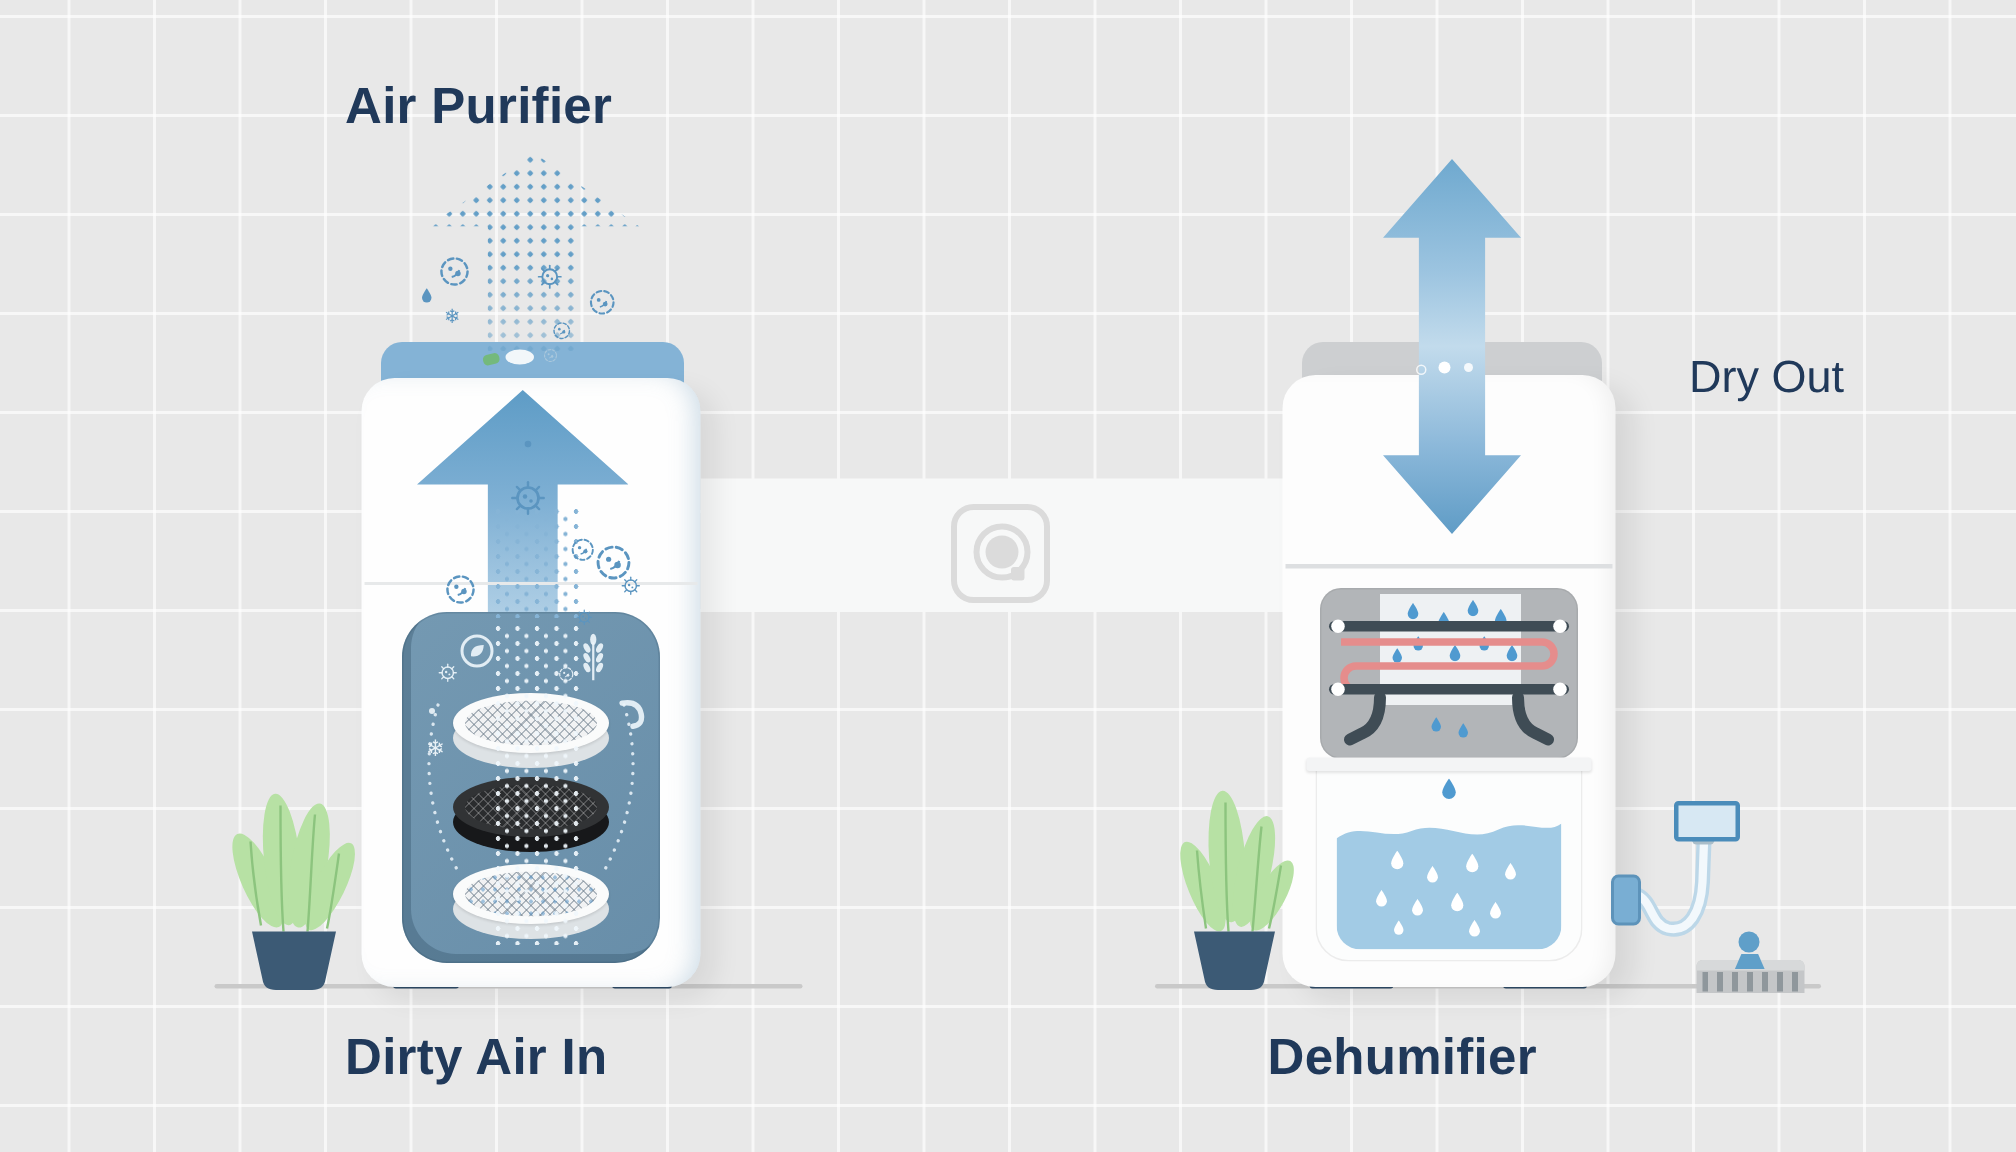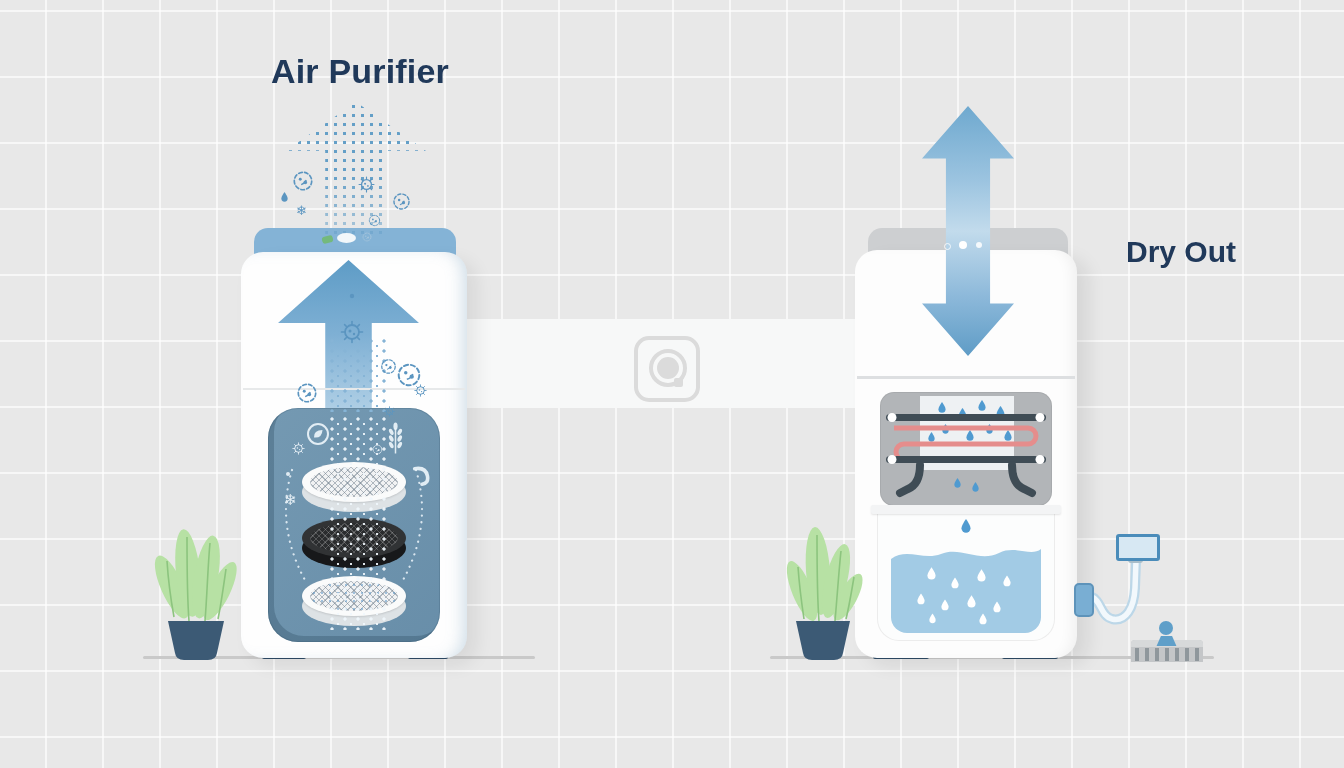--- a/index.html
+++ b/index.html
@@ -3,22 +3,22 @@
 <meta charset="utf-8">
 <style>
   html,body{margin:0;padding:0;background:#d9d9d9;font-family:"Liberation Sans",sans-serif;}
   .stage{position:relative;width:1344px;height:768px;overflow:hidden;
     background-color:#e8e8e8;
     background-image:
       linear-gradient(rgba(255,255,255,0.65) 2px, transparent 2px),
       linear-gradient(90deg, rgba(255,255,255,0.65) 2px, transparent 2px);
     background-size:57px 66px;background-position:-12px 10px;}
   .abs{position:absolute;}
-  .title{color:#20395a;font-weight:700;font-size:34px;text-align:center;letter-spacing:0.2px;z-index:10;}
-  .side-label{color:#20395a;font-weight:700;font-size:30px;z-index:10;}
+  .title{color:#20395a;font-weight:700;font-size:34px;text-align:left;letter-spacing:0.2px;z-index:10;}
+  .side-label{color:#20395a;font-weight:400;font-size:30px;z-index:10;}
   
   .band{left:467px;top:319px;width:390px;height:89px;background:#f7f8f8;z-index:1;}
   .watermark{left:634px;top:336px;width:58px;height:58px;border:4px solid #d8d8d8;border-radius:15px;z-index:2;opacity:.9;}
   .watermark .ring{position:absolute;left:11px;top:9px;width:30px;height:30px;border:4px solid #d8d8d8;border-radius:50%;}
   .watermark .core{position:absolute;left:19px;top:17px;width:22px;height:22px;background:#d8d8d8;border-radius:50%;}
   .watermark .chip{position:absolute;left:36px;top:38px;width:9px;height:9px;background:#d8d8d8;border-radius:2px;}
   
   .ground{height:3px;background:#c9c9c9;border-radius:2px;z-index:3;}
   .foot{height:8px;background:#2e4b66;border-radius:2px;z-index:4;}
   
@@ -151,20 +151,22 @@
 <div class="stage">
 
   <div class="abs band"></div>
   <div class="abs watermark">
     <div class="ring"></div>
     <div class="core"></div>
     <div class="chip"></div>
   </div>
 
   <div class="abs title" style="left:230px;top:52px;width:260px;">Air Purifier</div>
+  <div class="abs title" style="left:230px;top:686px;width:250px;">Dirty Air In</div>
+  <div class="abs title" style="left:845px;top:686px;width:250px;">Dehumifier</div>
   <div class="abs side-label" style="left:1126px;top:235px;">Dry Out</div>
 
   <div class="abs ground" style="left:143px;top:656px;width:392px;"></div>
   <div class="abs ground" style="left:770px;top:656px;width:444px;"></div>
 
   <div class="abs dotted-arrow"></div>
   <div class="abs pur-cap"></div>
   <div class="abs cap-green"></div>
   <div class="abs cap-oval"></div>
   <div class="abs pur-body"></div>

